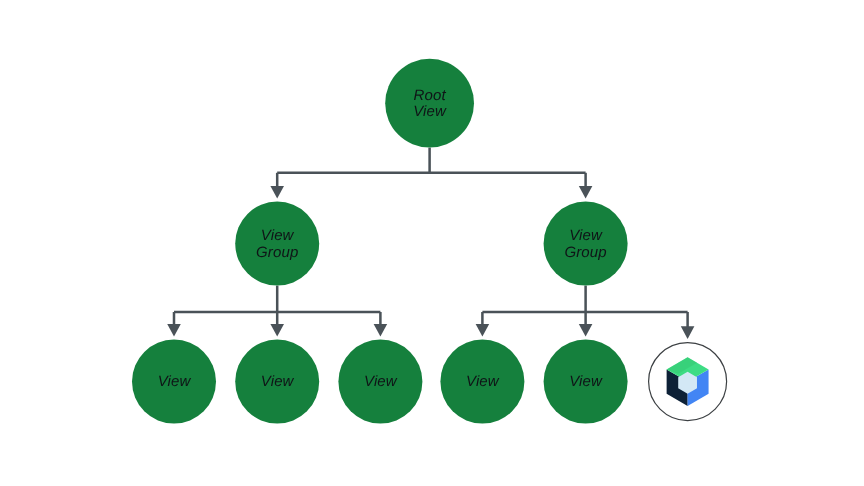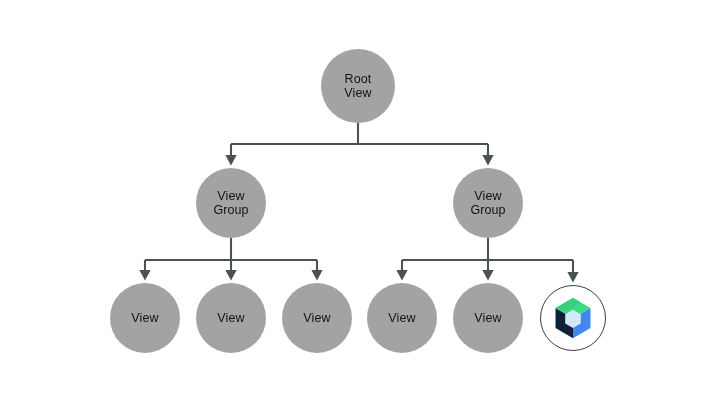--- a/index.html
+++ b/index.html
@@ -34,21 +34,22 @@
     align-items: center;
     justify-content: center;
     box-sizing: border-box;
     text-align: center;
     color: #101518;
     line-height: 1.15;
     white-space: pre-line;
     user-select: none;
   }
   .node-fill {
-    background: #a3a3a3;
+    background: #15803d;
+    font-style: italic;
   }
   .node-logo {
     background: #ffffff;
     border: 1.6px solid #3c4043;
   }
   .node-label {
     font-size: 12.5px;
     letter-spacing: 0.1px;
     color: #0f1417;
   }

